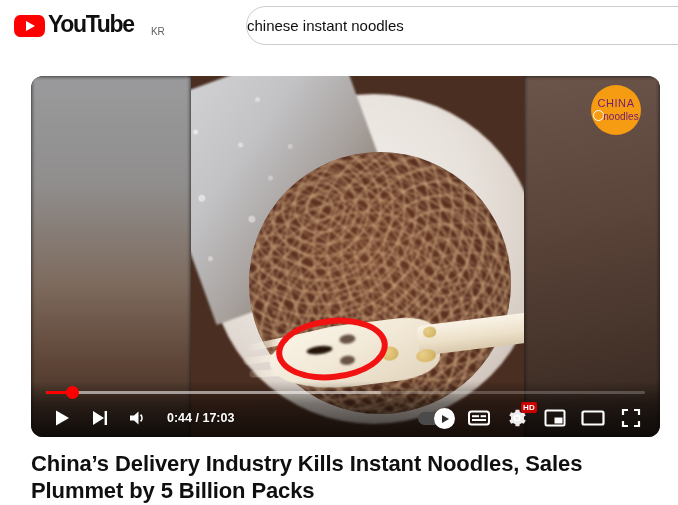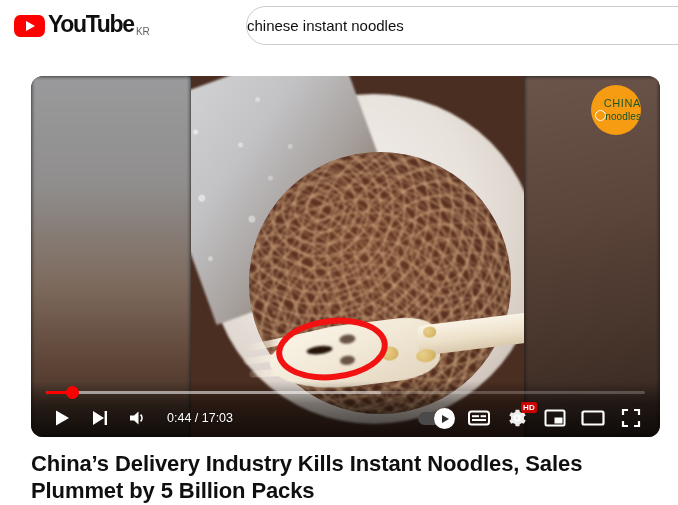--- a/index.html
+++ b/index.html
@@ -57,21 +57,21 @@
     letter-spacing: -1.3px;
     color: #0f0f0f;
     line-height: 26px;
     margin-left: 3px;
     font-family: "Liberation Sans", sans-serif;
   }
   #yt-country {
     font-size: 10px;
     color: #606060;
     line-height: 10px;
-    margin-left: 2px;
+    margin-left: 17px;
     margin-top: 0px;
     letter-spacing: 0px;
   }
 
   
   #search-box {
     position: absolute;
     left: 246px;
     top: 6px;
     width: 470px;
@@ -259,24 +259,24 @@
   }
   
   #watermark {
     position: absolute;
     right: 19px;
     top: 9px;
     width: 50px;
     height: 50px;
     border-radius: 50%;
     background: #f59c13;
-    color: #14532d;
+    color: #701a75;
     display: flex;
     flex-direction: column;
-    align-items: flex-end;
+    align-items: center;
     justify-content: center;
     z-index: 6;
   }
   #watermark .wm-top {
     font-size: 11px;
     letter-spacing: .6px;
     line-height: 11px;
     opacity: .96;
   }
   #watermark .wm-bottom {
@@ -348,20 +348,21 @@
     background: #ff0000;
     border-radius: 50%;
   }
   #ctrl-left {
     position: absolute;
     left: 12px;
     top: 22px;
     display: flex;
     align-items: center;
     height: 30px;
+    font-weight: bold;
   }
   #ctrl-right {
     position: absolute;
     right: 10px;
     top: 22px;
     display: flex;
     align-items: center;
     height: 30px;
   }
   .ctrl-btn {

